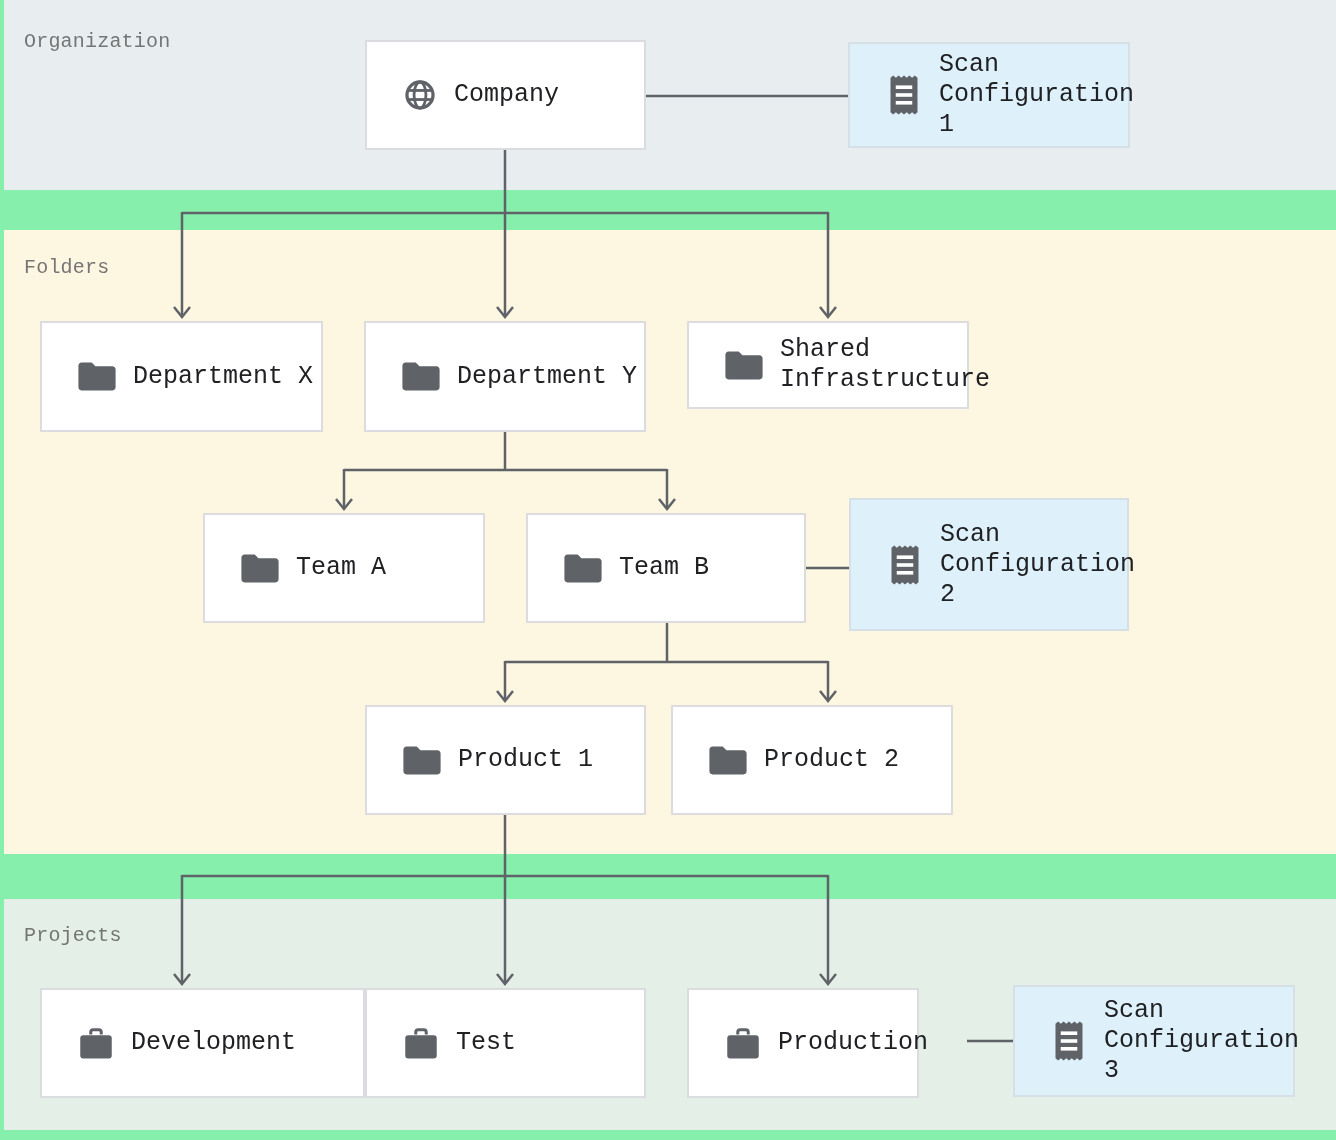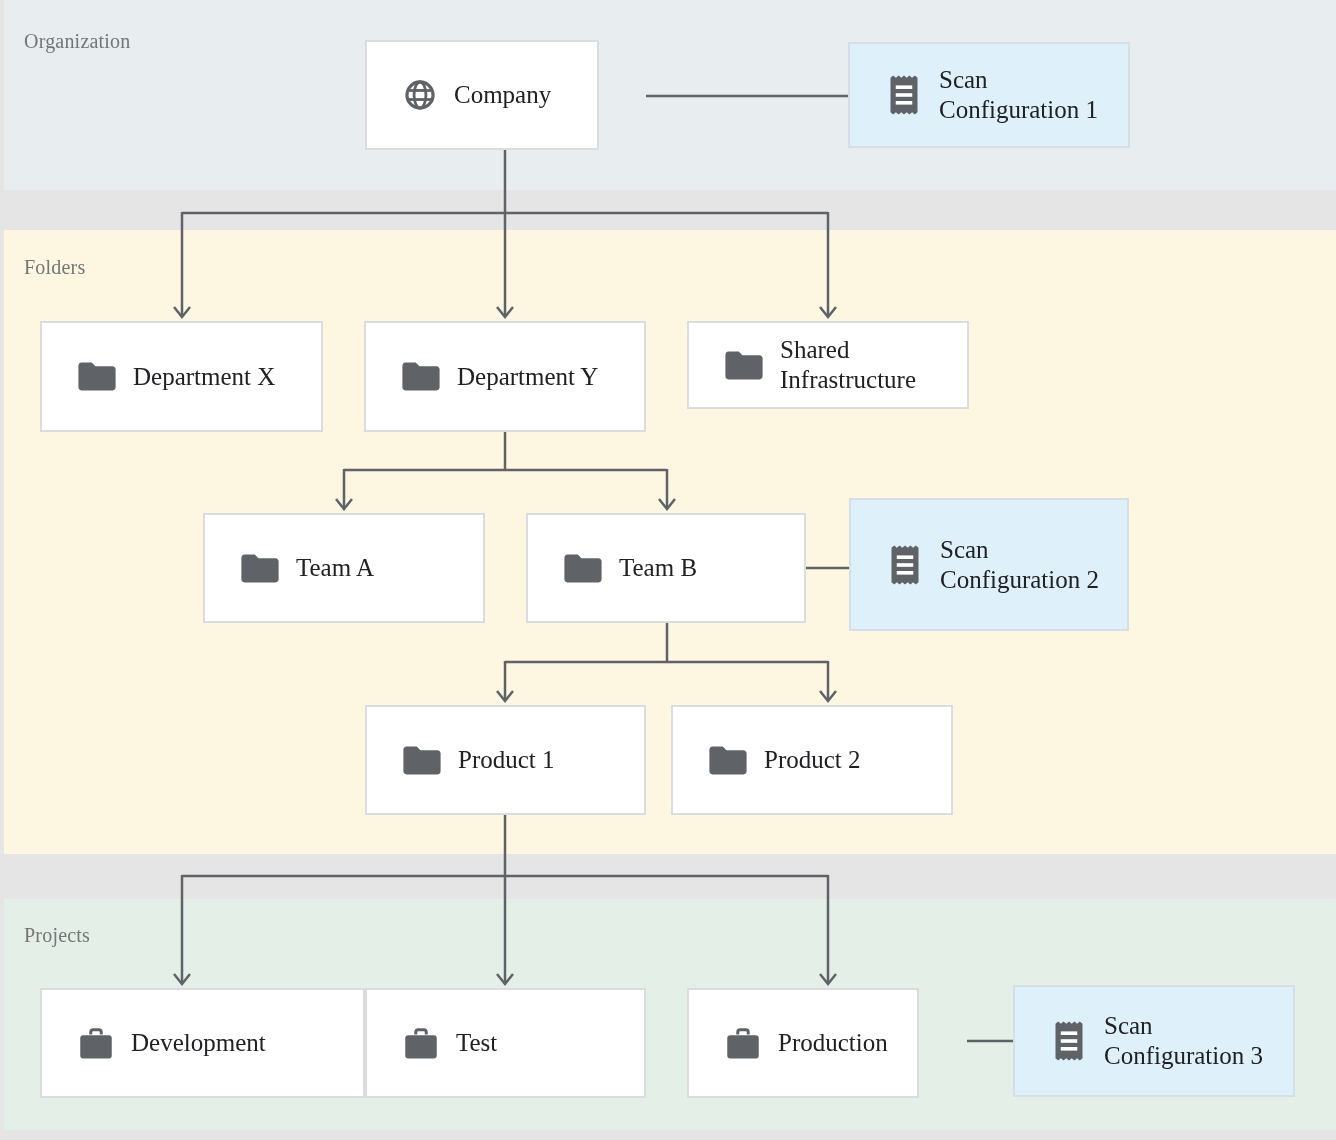--- a/index.html
+++ b/index.html
@@ -1,18 +1,18 @@
 <!DOCTYPE html>
 <html><head>
 <meta charset="utf-8">
 <style>
   html,body{margin:0;padding:0;background:#000;}
   .canvas{
-    position:relative;width:1336px;height:1140px;background:#e5e5e5;
-    font-family:Liberation Serif, serif;overflow:hidden;
+    position:relative;width:1336px;height:1140px;background:#86efac;
+    font-family:Liberation Mono, monospace;overflow:hidden;
   }
   .band{position:absolute;left:4px;width:1332px;}
   .band-org{top:0;height:190px;background:#e8edf0;}
   .band-folders{top:230px;height:624px;background:#fdf6e1;}
   .band-projects{top:899px;height:231px;background:#e3efe7;}
   .band-label{
     position:absolute;font-size:20px;color:#757575;letter-spacing:.2px;
   }
   .connectors{position:absolute;left:0;top:0;pointer-events:none;}
   .node{
@@ -71,21 +71,21 @@
     <path d="M182 876 H828"></path>
     <path d="M182 875 V983"></path>
     <path d="M828 875 V983"></path>
     <path d="M174 974 L182 984 L190 974"></path>
     <path d="M497 974 L505 984 L513 974"></path>
     <path d="M820 974 L828 984 L836 974"></path>
 
     <path d="M967 1041 H1013"></path>
   </svg>
 
-  <div class="node" style="left:365px;top:40px;width:234px;height:110px">
+  <div class="node" style="left:365px;top:40px;width:281px;height:110px">
     <span class="icon">
       <svg width="34" height="34" viewBox="0 0 24 24" fill="none" stroke="#5f6368" stroke-width="2">
         <circle cx="12" cy="12" r="9.2" stroke-width="2.3"></circle>
         <ellipse cx="12" cy="12" rx="4.2" ry="9.2"></ellipse>
         <path d="M3 8.8 H21"></path>
           <path d="M3 15.2 H21"></path>
       </svg>
     </span>
     <span class="label">Company</span>
   </div>

